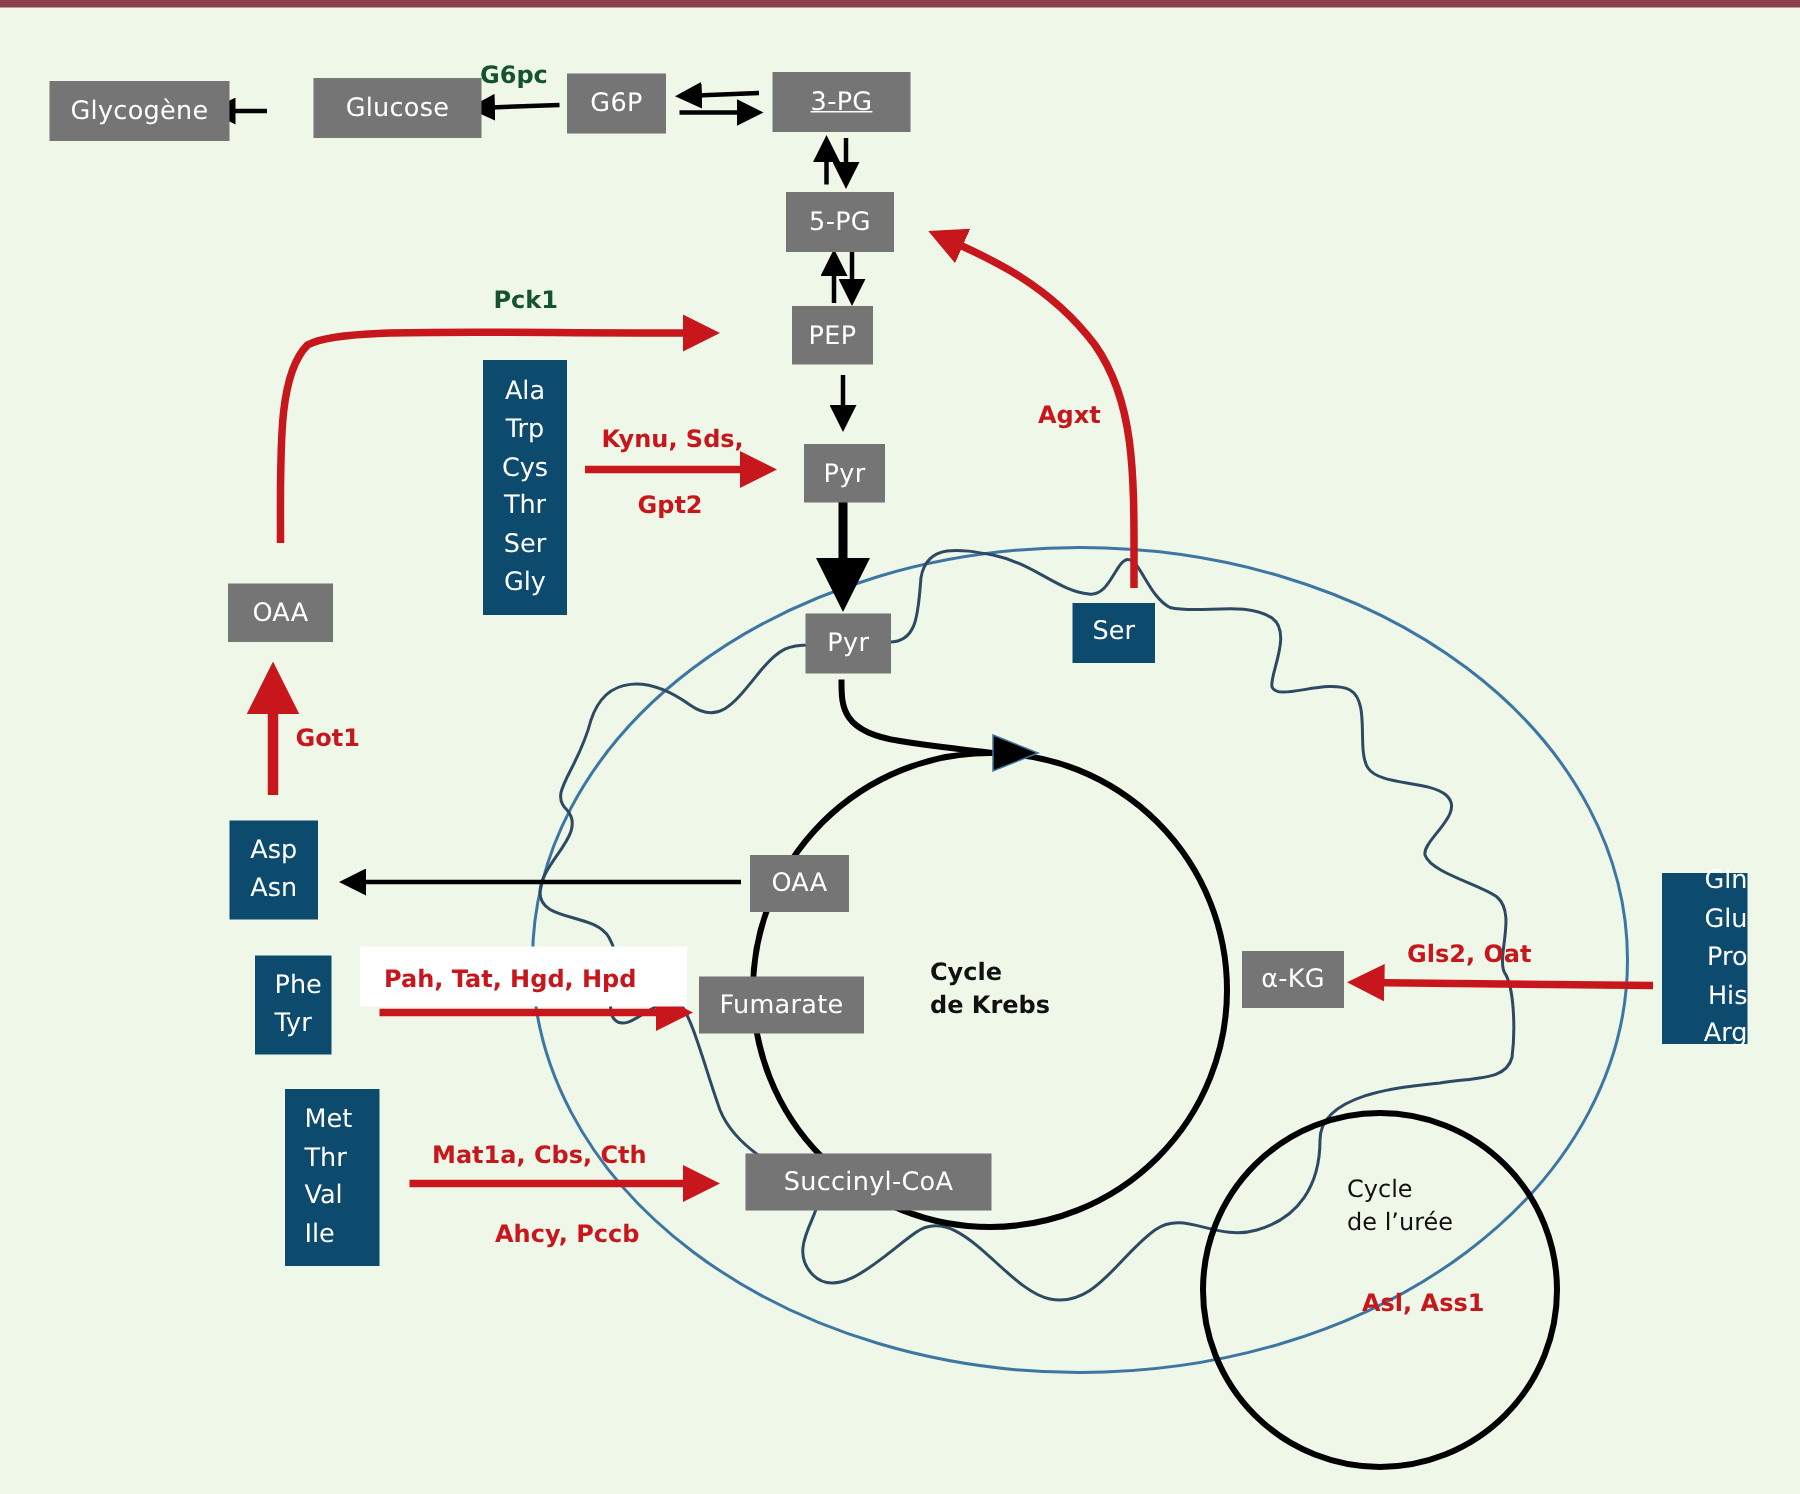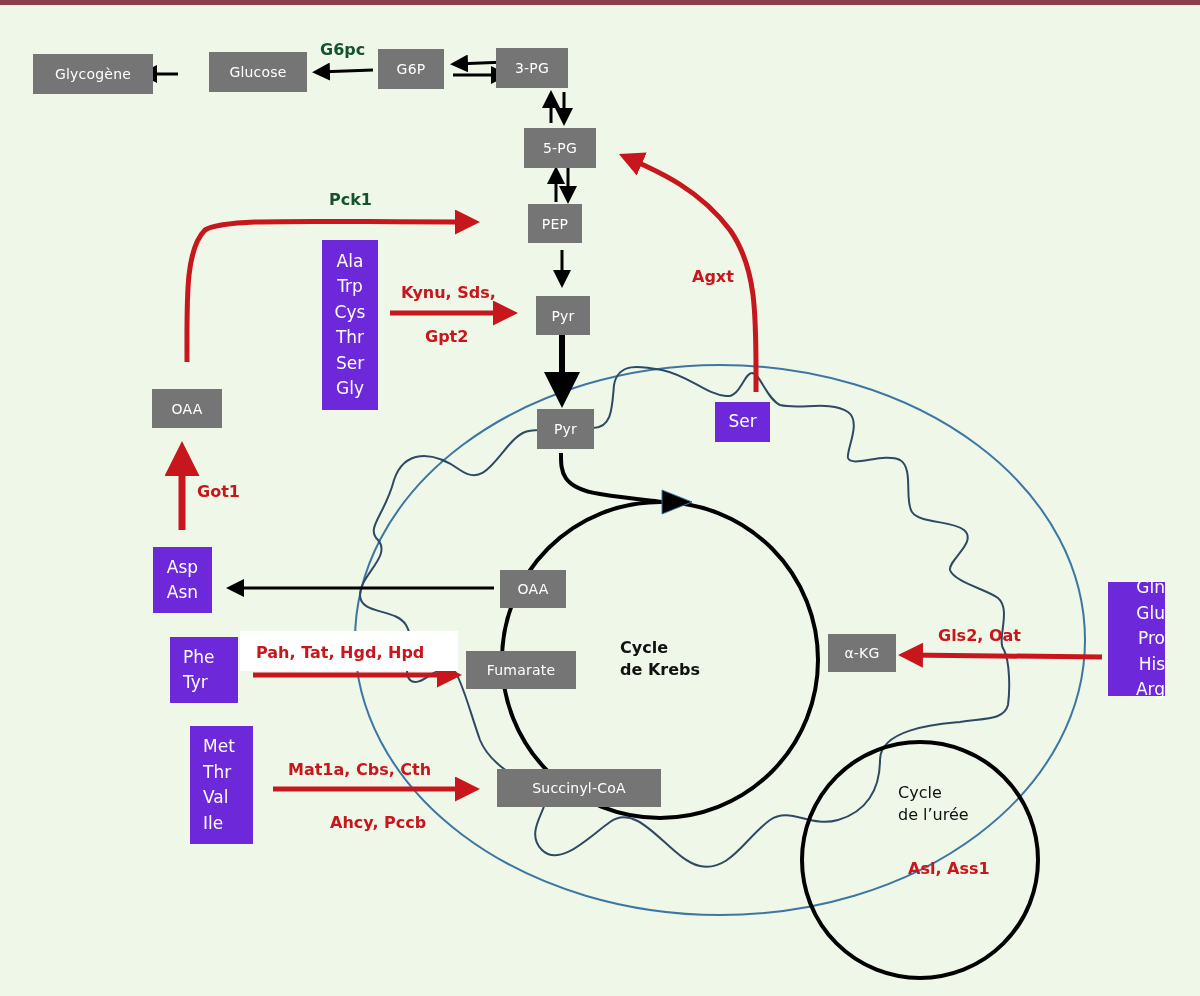--- a/index.html
+++ b/index.html
@@ -1,22 +1,22 @@
 <!DOCTYPE html>
 <html><head>
 <meta charset="utf-8">
 <style>
   html, body { margin: 0; padding: 0; }
   body { width: 1200px; height: 996px; background: #eff7e8; position: relative; overflow: hidden;
          font-family: "DejaVu Sans Condensed", "DejaVu Sans", sans-serif; }
   .topbar { position: absolute; left: 0; top: 0; width: 1200px; height: 5px; background: #8e3f4c; }
   svg#diagram { position: absolute; left: 0; top: 0; }
   .box { position: absolute; background: #757575; color: #fff; display: flex; align-items: center; justify-content: center;
-         font-size: 14px; font-family: "DejaVu Sans", sans-serif; letter-spacing: 0.2px; box-sizing: border-box; }
-  .aa { position: absolute; background: #6d28d9; color: #fff; display: flex; flex-direction: column; align-items: center; justify-content: center;
+         font-size: 17px; font-family: "DejaVu Sans", sans-serif; letter-spacing: 0.2px; box-sizing: border-box; }
+  .aa { position: absolute; background: #0c4a6e; color: #fff; display: flex; flex-direction: column; align-items: center; justify-content: center;
         font-size: 17px; line-height: 25.5px; font-family: "DejaVu Sans", sans-serif; box-sizing: border-box; }
   .enz { position: absolute; color: #c8161d; font-weight: bold; font-size: 16px; font-family: "DejaVu Sans", sans-serif; white-space: nowrap; }
   .enz-black { position: absolute; color: #14532d; font-weight: bold; font-size: 16px; font-family: "DejaVu Sans", sans-serif; white-space: nowrap; }
   .cycle-label { position: absolute; font-size: 16px; line-height: 22px; font-family: "DejaVu Sans", sans-serif; color: #111; }
   .whitebg { position: absolute; background: #ffffff; }
 </style>
 </head>
 <body>
 
 <div class="topbar"></div>
@@ -66,23 +66,23 @@
   <path d="M187,362 C187,300 185,250 205,230 C225,218 300,222 470,222" fill="none" stroke="#c8161d" stroke-width="5" marker-end="url(#ah-red)"></path>
   <line x1="390" y1="313" x2="508" y2="313" stroke="#c8161d" stroke-width="5" marker-end="url(#ah-red)"></line>
   <path d="M756,392 C756,320 758,270 730,230 C700,190 660,172 628,158" fill="none" stroke="#c8161d" stroke-width="5" marker-end="url(#ah-red)"></path>
   <line x1="182" y1="530" x2="182" y2="455" stroke="#c8161d" stroke-width="7" marker-end="url(#ah-red)"></line>
   <line x1="253" y1="675" x2="452" y2="675" stroke="#c8161d" stroke-width="5" marker-end="url(#ah-red)"></line>
   <line x1="273" y1="789" x2="470" y2="789" stroke="#c8161d" stroke-width="5" marker-end="url(#ah-red)"></line>
   <line x1="1102" y1="657" x2="908" y2="655" stroke="#c8161d" stroke-width="5" marker-end="url(#ah-red)"></line>
 </svg>
 
 <div class="box" style="left:33px;top:54px;width:120px;height:40px;">Glycogène</div>
-<div class="box" style="left:209px;top:52px;width:98px;height:40px;">Glucose</div>
+<div class="box" style="left:209px;top:52px;width:112px;height:40px;">Glucose</div>
 <div class="box" style="left:378px;top:49px;width:66px;height:40px;">G6P</div>
-<div class="box" style="left:496px;top:48px;width:72px;height:40px;">3-PG</div>
+<div class="box" style="left:515px;top:48px;width:92px;height:40px;text-decoration:underline;">3-PG</div>
 <div class="box" style="left:524px;top:128px;width:72px;height:40px;">5-PG</div>
 <div class="box" style="left:528px;top:204px;width:54px;height:39px;">PEP</div>
 <div class="box" style="left:536px;top:296px;width:54px;height:39px;">Pyr</div>
 <div class="box" style="left:537px;top:409px;width:57px;height:40px;">Pyr</div>
 <div class="box" style="left:152px;top:389px;width:70px;height:39px;">OAA</div>
 <div class="box" style="left:500px;top:570px;width:66px;height:38px;">OAA</div>
 <div class="box" style="left:466px;top:651px;width:110px;height:38px;">Fumarate</div>
 <div class="box" style="left:497px;top:769px;width:164px;height:38px;">Succinyl-CoA</div>
 <div class="box" style="left:828px;top:634px;width:68px;height:38px;">α-KG</div>
 
@@ -94,21 +94,21 @@
   <span>Ser</span>
   <span>Gly</span>
 </div>
 <div class="aa" style="left:715px;top:402px;width:55px;height:40px;">
   <span>Ser</span>
 </div>
 <div class="aa" style="left:153px;top:547px;width:59px;height:66px;">
   <span>Asp</span>
   <span>Asn</span>
 </div>
-<div class="aa" style="left:170px;top:637px;width:68px;height:66px;align-items:flex-start;padding-left:13px;">
+<div class="aa" style="left:170px;top:637px;width:51px;height:66px;align-items:flex-start;padding-left:13px;">
   <span>Phe</span>
   <span>Tyr</span>
 </div>
 <div class="aa" style="left:190px;top:726px;width:63px;height:118px;align-items:flex-start;padding-left:13px;">
   <span>Met</span>
   <span>Thr</span>
   <span>Val</span>
   <span>Ile</span>
 </div>
 <div class="aa" style="left:1108px;top:582px;width:57px;height:114px;align-items:flex-end;">

